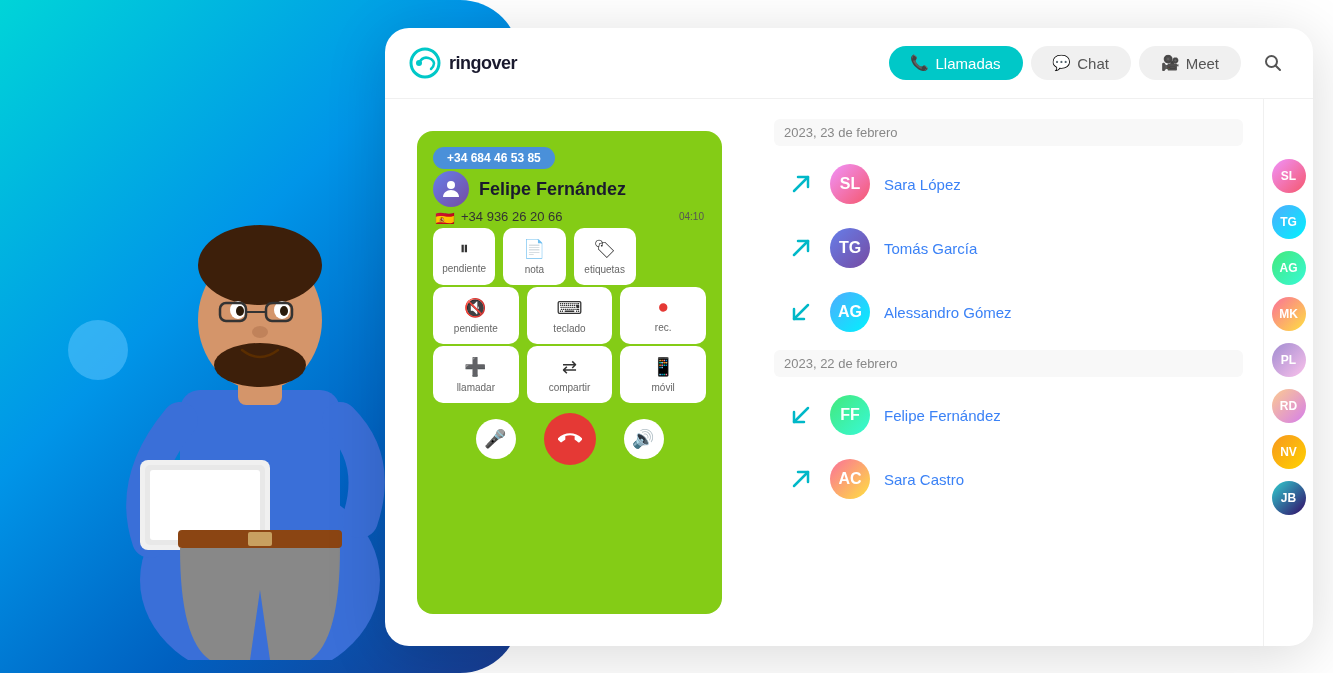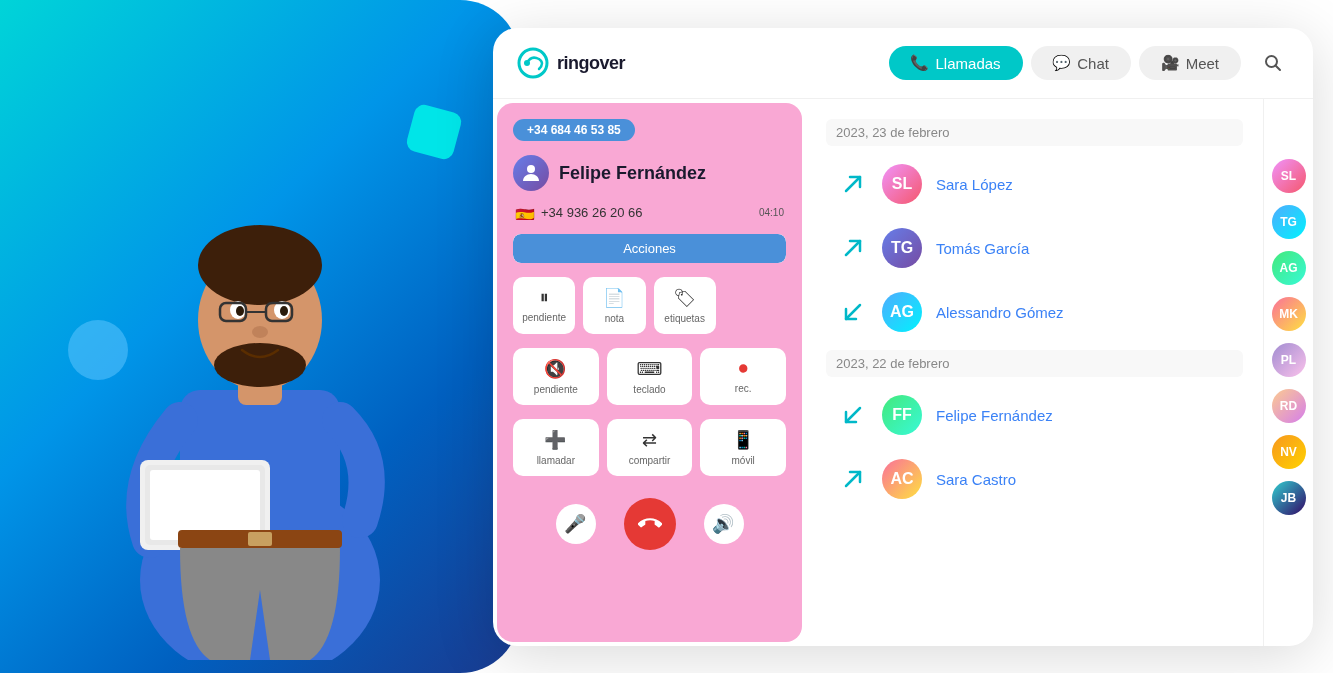--- a/index.html
+++ b/index.html
@@ -59,21 +59,21 @@
       justify-content: center;
       overflow: hidden;
     }
     
 
     
     .app-card {
       position: absolute;
       right: 20px;
       top: 28px;
-      width: 820px;
+      width: 928px;
       height: 618px;
       background: white;
       border-radius: 24px;
       box-shadow: 0 10px 60px rgba(0,0,0,0.15);
       z-index: 3;
       display: flex;
       flex-direction: column;
       overflow: hidden;
     }
 
@@ -146,28 +146,28 @@
     .app-content {
       display: flex;
       flex: 1;
       overflow: hidden;
     }
 
     
     .call-panel {
       width: 305px;
       min-width: 305px;
-      background: #f9a8d4;
+      background: #84cc16;
       border-radius: 16px;
-      margin: 4px;
+      margin: 32px;
       padding: 16px;
       display: flex;
       flex-direction: column;
       align-items: center;
-      gap: 14px;
+      gap: 2px;
     }
 
     .call-number-badge {
       background: #4a90d9;
       color: white;
       font-size: 12px;
       font-weight: 600;
       padding: 4px 14px;
       border-radius: 20px;
       align-self: flex-start;
@@ -543,21 +543,20 @@
 
       <div class="call-number-row">
         <div class="call-flag-number">
           <span class="flag">🇪🇸</span>
           <span>+34 936 26 20 66</span>
         </div>
         <span class="call-duration">04:10</span>
       </div>
 
       <div class="call-tabs">
-        <button class="call-tab active">Acciones</button>
       </div>
 
       <div class="action-grid">
         <button class="action-btn">
           <span class="btn-icon">⏸</span>
           <span class="btn-label">pendiente</span>
         </button>
         <button class="action-btn">
           <span class="btn-icon">📄</span>
           <span class="btn-label">nota</span>

